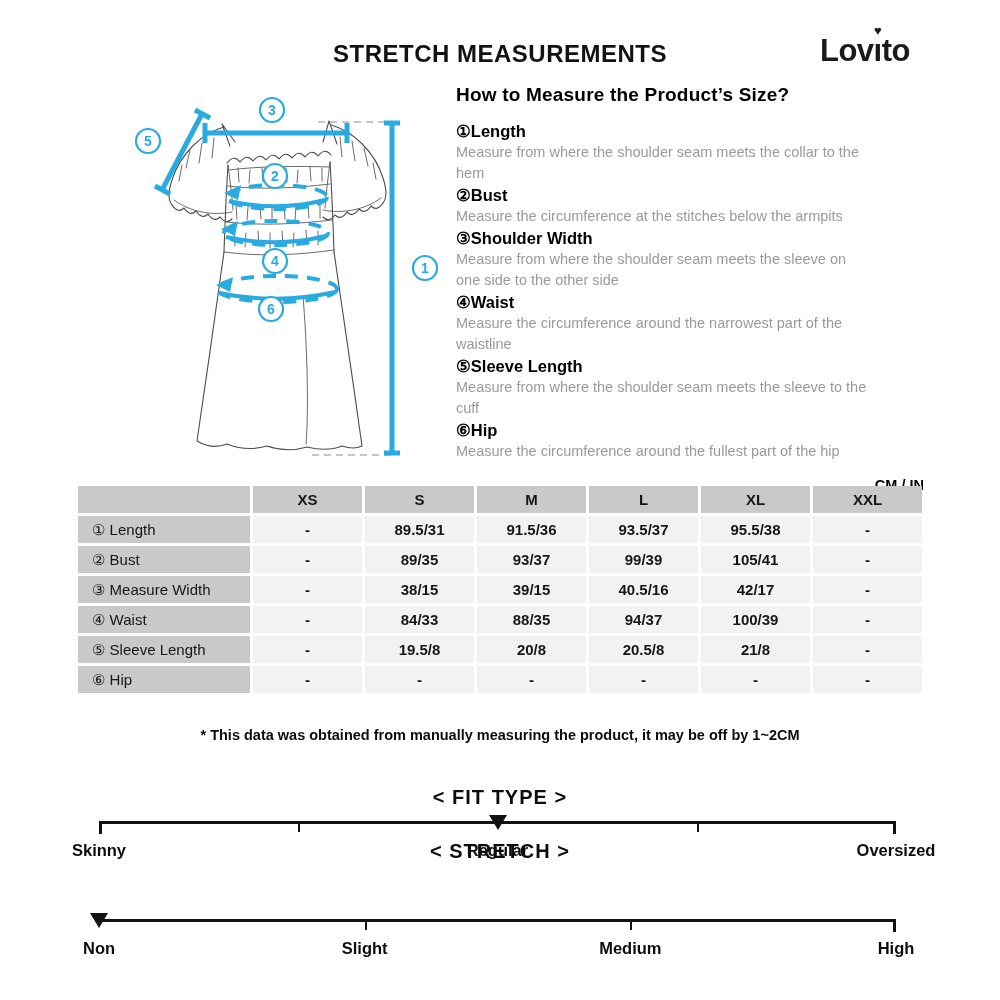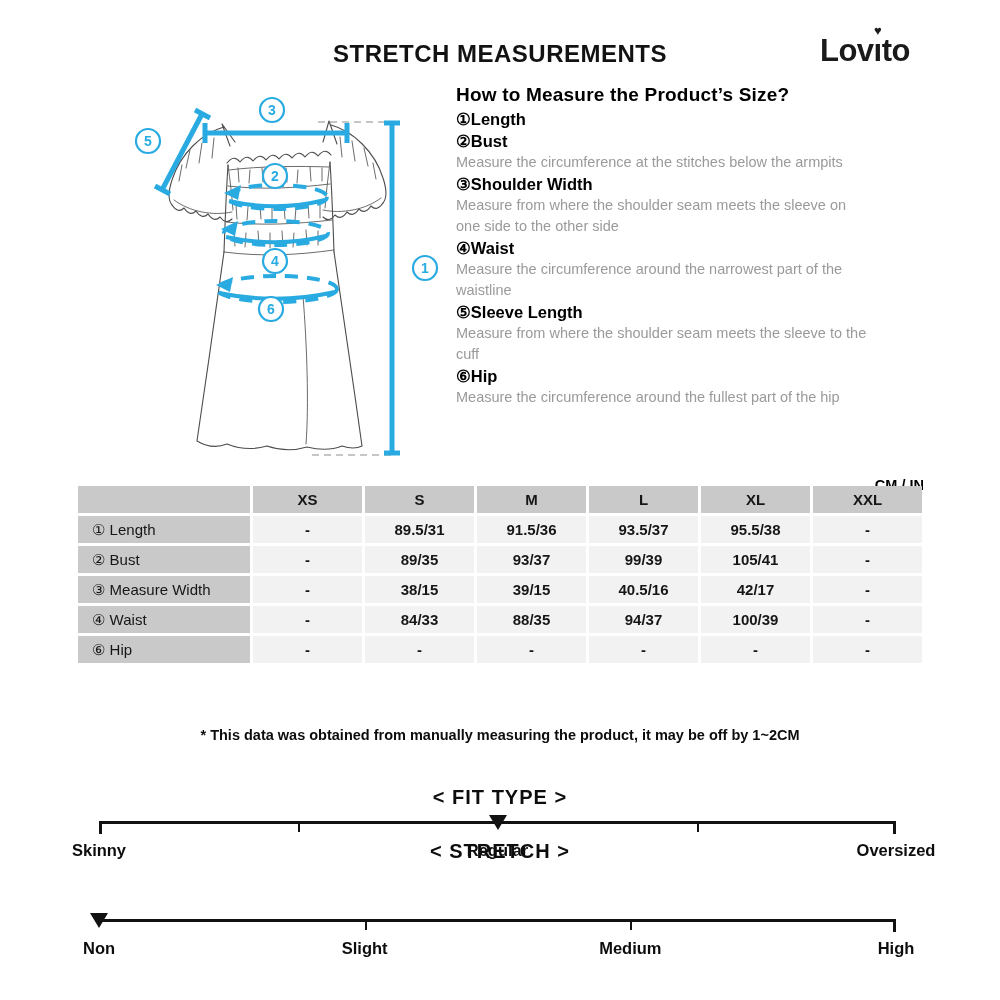--- a/index.html
+++ b/index.html
@@ -18,21 +18,21 @@
     position:absolute; top:33px; right:90px;
     font-size:31px; font-weight:800; letter-spacing:-.5px; color:#1a1a1a;
   }
   .logo-i { position:relative; display:inline-block; }
   .logo-heart {
     position:absolute; top:-9px; left:50%; transform:translateX(-50%);
     font-size:13px; line-height:1;
   }
   
   .guide { position:absolute; left:456px; top:84px; width:415px; }
-  .guide-heading { font-size:19px; font-weight:700; color:#000; margin-bottom:2px; letter-spacing:.2px; }
+  .guide-heading { font-size:19px; font-weight:700; color:#000; margin-bottom:14px; letter-spacing:.2px; }
   .guide-item-title { font-size:16.5px; font-weight:700; color:#000; line-height:22px; }
   .guide-item-desc { font-size:14.5px; color:#9a9a9a; line-height:21px; }
   
   .diagram { position:absolute; left:90px; top:85px; width:360px; height:400px; }
   .sketch { stroke:#4d4d4d; stroke-width:1.1; fill:none; stroke-linecap:round; stroke-linejoin:round; }
   .sketch-thin { stroke:#5a5a5a; stroke-width:.9; fill:none; stroke-linecap:round; }
   .cyan { stroke:#29abe2; fill:none; }
   .marker-circle { fill:#fff; stroke:#29abe2; stroke-width:2.2; }
   .marker-num { fill:#29abe2; font-size:14px; font-weight:700; text-anchor:middle; }
   
@@ -170,20 +170,21 @@
       <circle class="marker-circle" cx="271" cy="309" r="12"></circle>
       <text class="marker-num" x="271" y="314">6</text>
     </g>
   </svg>
 
   <div class="guide">
     <div class="guide-heading">How to Measure the Product’s Size?</div>
 
     <div class="guide-item">
       <div class="guide-item-title"><span>①</span><span>Length</span></div>
+      <div class="guide-item-desc">Measure from where the shoulder seam meets the collar to the hem</div>
     </div>
     <div class="guide-item">
       <div class="guide-item-title"><span>②</span><span>Bust</span></div>
       <div class="guide-item-desc">Measure the circumference at the stitches below the armpits</div>
     </div>
     <div class="guide-item">
       <div class="guide-item-title"><span>③</span><span>Shoulder Width</span></div>
       <div class="guide-item-desc">Measure from where the shoulder seam meets the sleeve on one side to the other side</div>
     </div>
     <div class="guide-item">
@@ -249,20 +250,29 @@
       <td class="val">42/17</td>
       <td class="val">-</td>
     </tr>
     <tr>
       <td class="row-label">④ Waist</td>
       <td class="val">-</td>
       <td class="val">84/33</td>
       <td class="val">88/35</td>
       <td class="val">94/37</td>
       <td class="val">100/39</td>
+      <td class="val">-</td>
+    </tr>
+    <tr>
+      <td class="row-label">⑤ Sleeve Length</td>
+      <td class="val">-</td>
+      <td class="val">19.5/8</td>
+      <td class="val">20/8</td>
+      <td class="val">20.5/8</td>
+      <td class="val">21/8</td>
       <td class="val">-</td>
     </tr>
     <tr>
       <td class="row-label">⑥ Hip</td>
       <td class="val">-</td>
       <td class="val">-</td>
       <td class="val">-</td>
       <td class="val">-</td>
       <td class="val">-</td>
       <td class="val">-</td>

